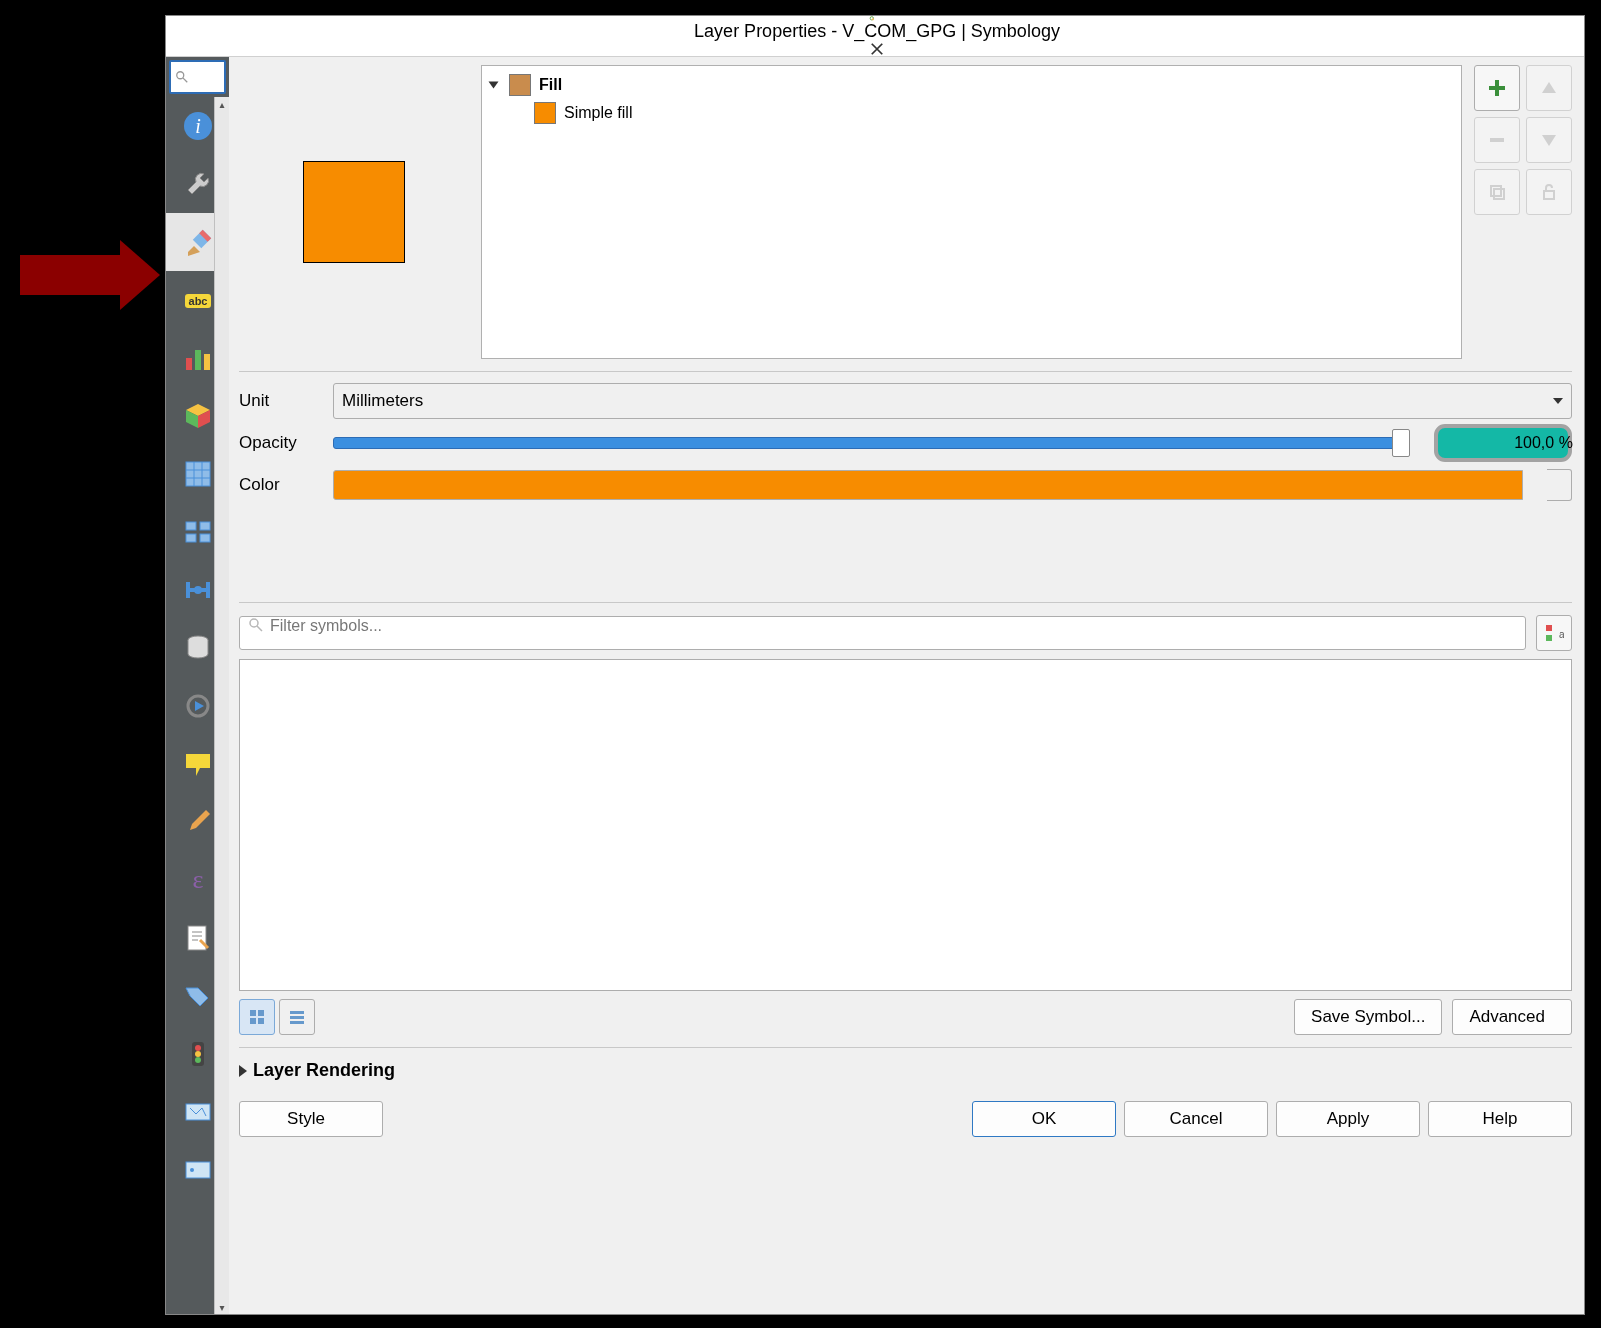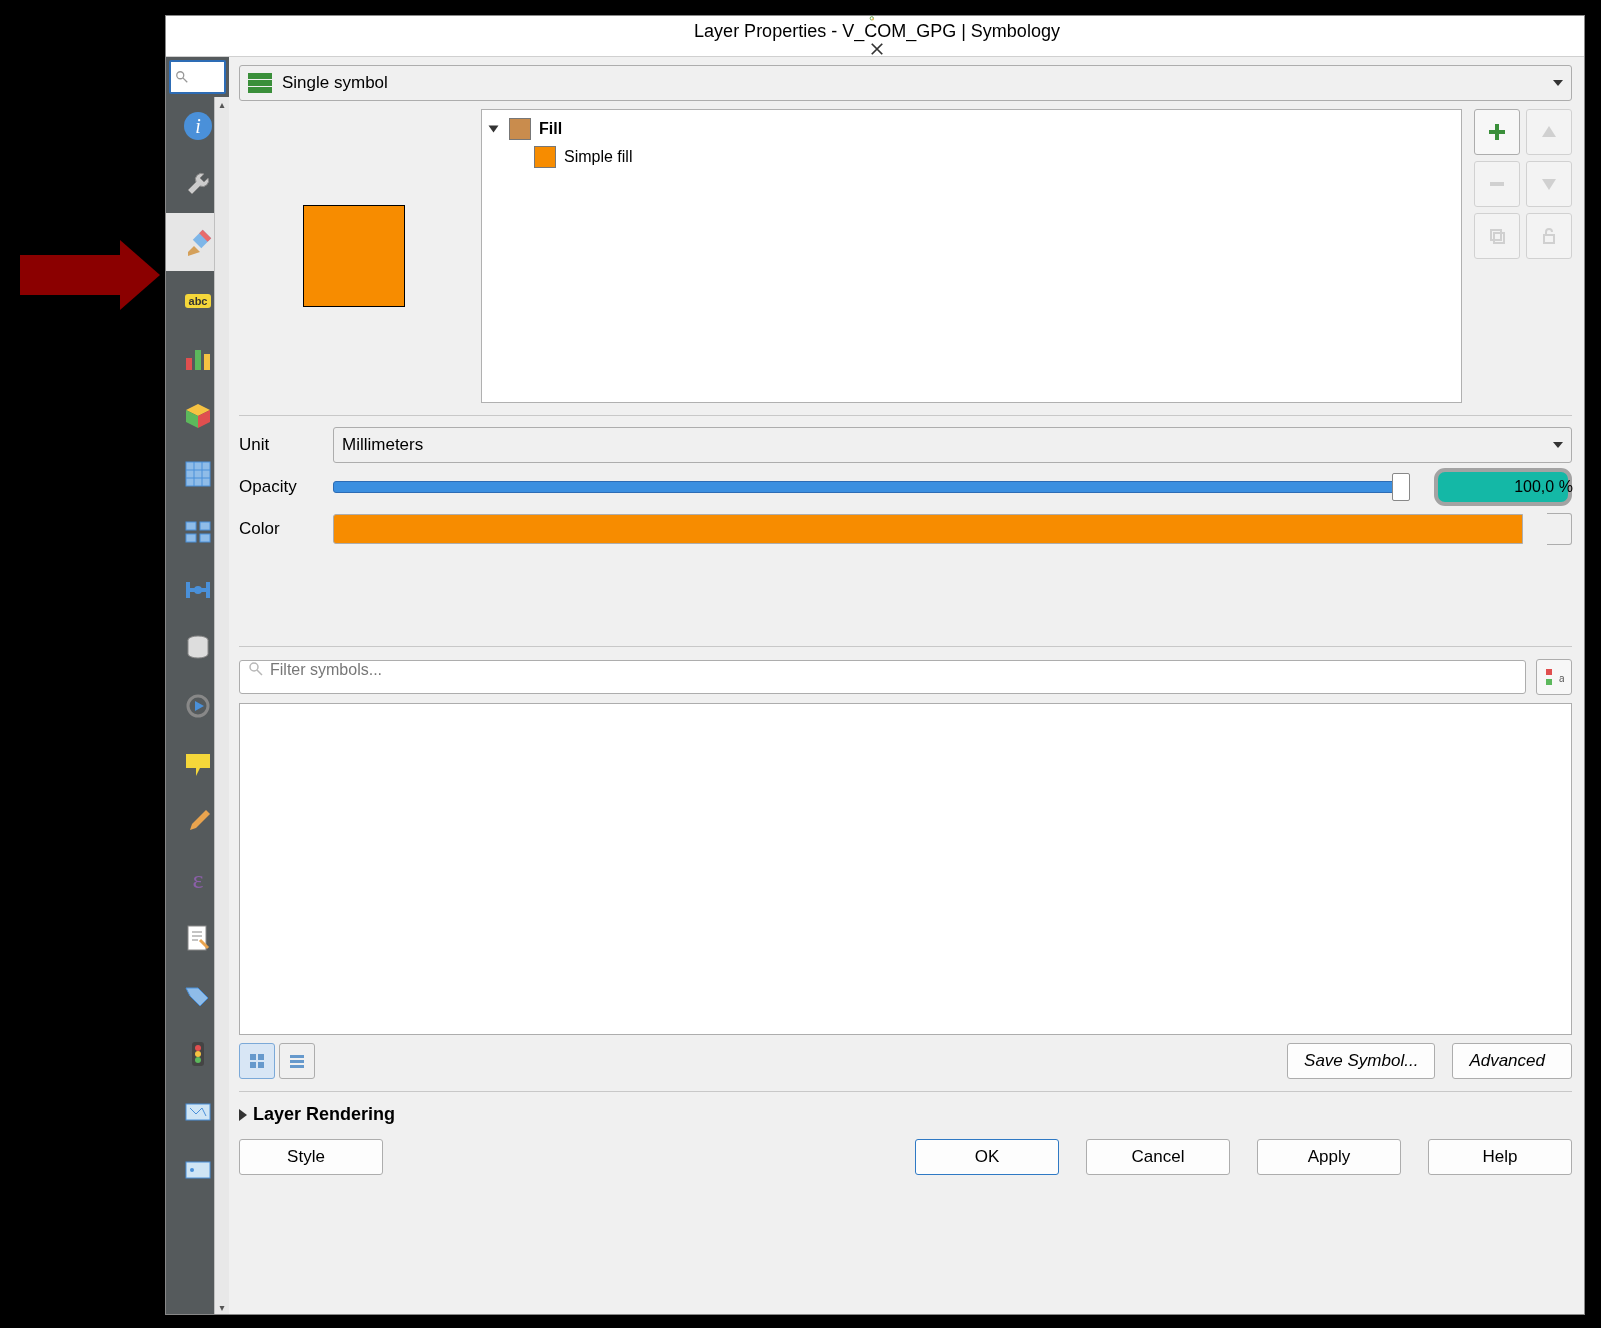--- a/index.html
+++ b/index.html
@@ -251,21 +251,21 @@
   .filter-box svg { width:16px; height:16px; margin-right:6px; opacity:.6; }
   .filter-box span { flex:1; }
   .filter-box .chev { border-top-color:#666; }
 
   .sym-gallery {
     height:330px;
     border:1px solid #adadad;
     background:#fff;
   }
 
-  .bottom-row { display:flex; align-items:center; gap:17px;font-style:italic; }
+  .bottom-row { display:flex; align-items:center; gap:10px; }
   .btn {
     height:34px;
     border:1px solid #adadad;
     border-radius:3px;
     background:#fdfdfd;
     padding:0 16px;
     font-size:17px;
     display:flex; align-items:center; gap:6px;
     cursor:pointer;
   }
@@ -274,22 +274,22 @@
 
   .section-head { display:flex; align-items:center; gap:6px; font-weight:700; font-size:18px; }
   .section-head .tri {
     width:0;height:0;
     border-top:6px solid transparent;
     border-bottom:6px solid transparent;
     border-left:8px solid #333;
   }
 
   .footer {
-    display:flex; align-items:center; gap:27px;
-    margin-top:6px;
+    display:flex; align-items:center; gap:8px;
+    margin-top:12px;
   }
   .footer .spacer { flex:1; }
   .footer .btn { min-width:110px; justify-content:center; }
 
   .toggle-pair { display:flex; gap:4px; }
   .toggle-pair .tg { width:34px; height:34px; border:1px solid #adadad; border-radius:3px; display:flex;align-items:center;justify-content:center; cursor:pointer;}
   .toggle-pair .tg.active { background:#d8e6f5; border-color:#7ba9d8; }
 </style>
 </head>
 <body>
@@ -446,30 +446,20 @@
 
         <div class="scrollbar">
           <div class="arrow">▴</div>
           <div class="arrow">▾</div>
         </div>
       </div>
     </div>
 
     <div class="main">
 
-      <div class="combo renderer-combo">
-        <svg class="ricon" viewBox="0 0 24 20">
-          <rect x="0" y="0" width="24" height="6" fill="#3a8f3a"></rect>
-          <rect x="0" y="7" width="24" height="6" fill="#3a8f3a"></rect>
-          <rect x="0" y="14" width="24" height="6" fill="#3a8f3a"></rect>
-        </svg>
-        <span>Single symbol</span>
-        <span style="flex:1"></span>
-        <div class="chev"></div>
-      </div>
 
       <div class="symrow">
         <div class="preview-box">
           <div class="preview-swatch"></div>
         </div>
         <div class="sym-tree">
           <div class="row">
             <div class="tri"></div>
             <div class="sw fill"></div>
             <span class="bold">Fill</span>

